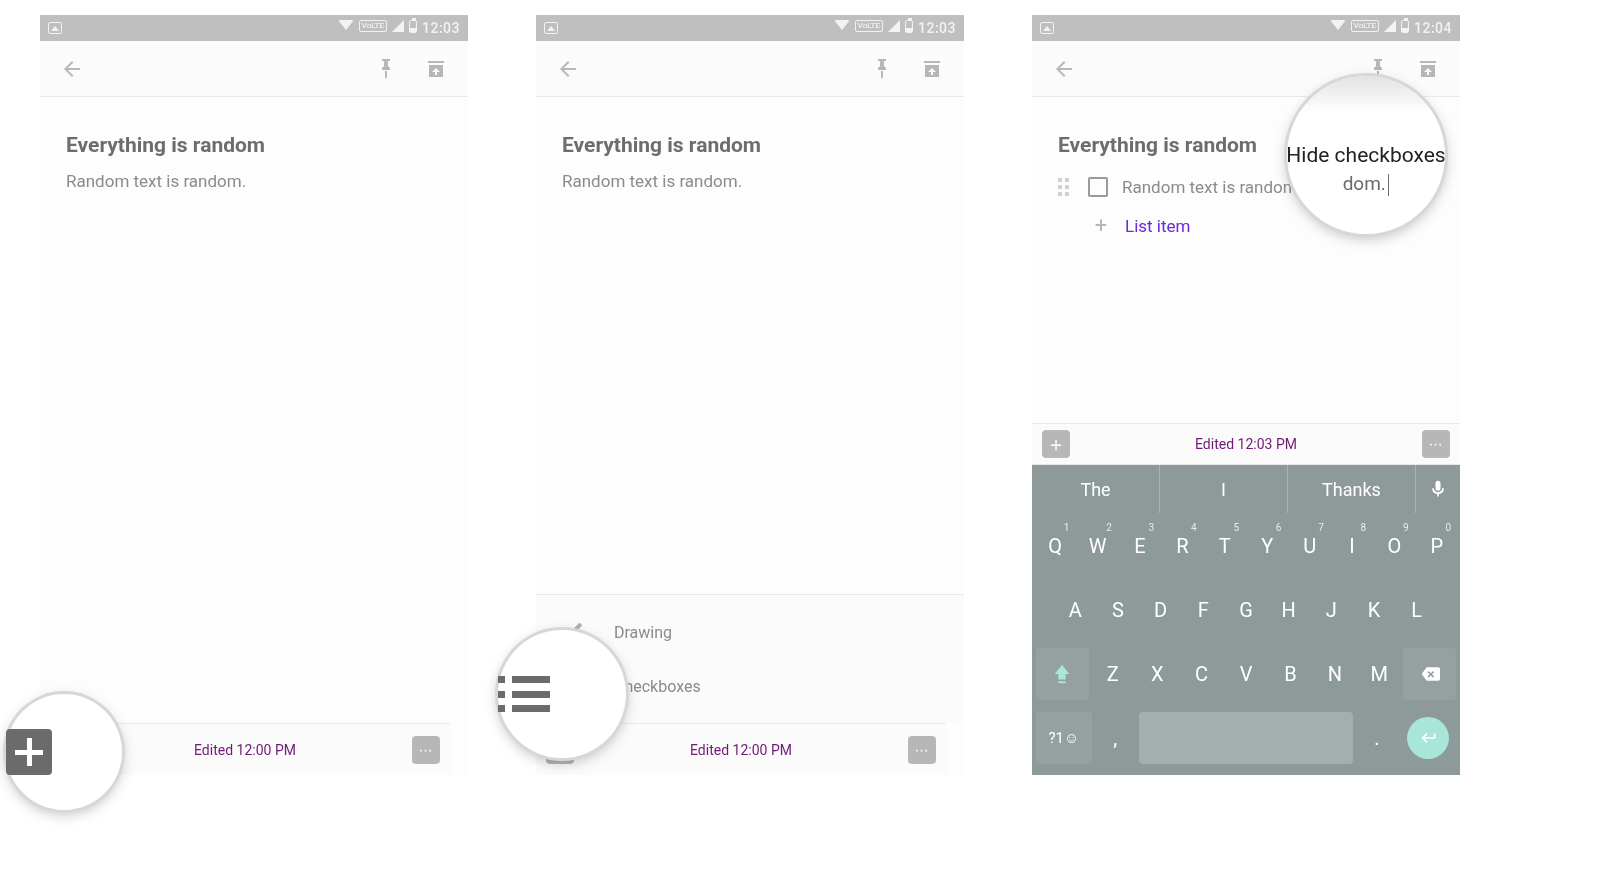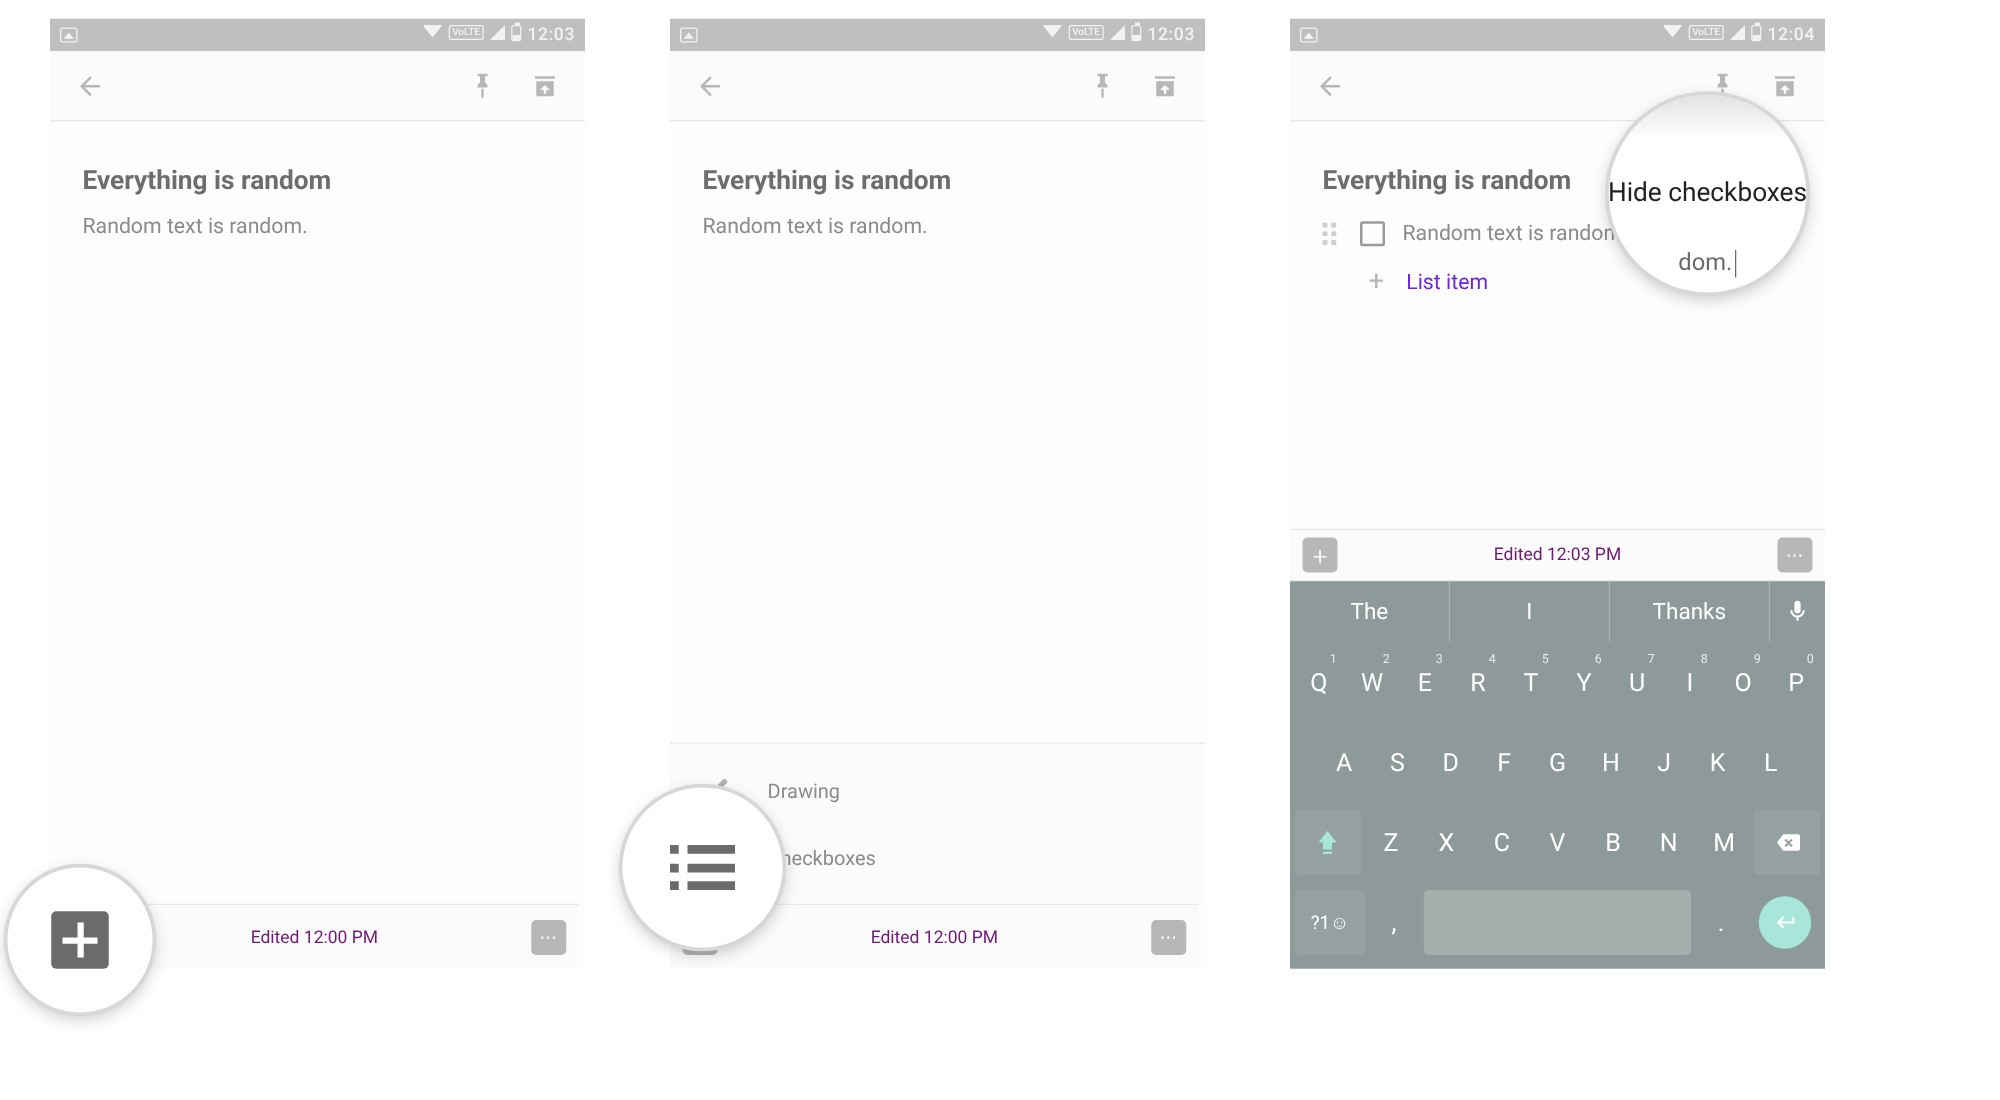--- a/index.html
+++ b/index.html
@@ -70,21 +70,21 @@
   .drag-handle{width:16px;display:grid;grid-template-columns:repeat(2,4px);grid-template-rows:repeat(3,4px);gap:3px;}
   .drag-handle span{width:4px;height:4px;background:#cfcfcf;border-radius:1px;}
   .checkbox{width:20px;height:20px;border:2px solid #9a9a9a;border-radius:2px;}
   .check-text{font-size:17px;color:#8b8b8b;}
   .add-row{display:flex;align-items:center;gap:14px;padding:10px 0 0 33px;}
   .plus-small{font-size:22px;color:#b7b7b7;width:20px;text-align:center;}
   .add-text{font-size:17px;color:#6d28d9;text-align:right;}
 
   
   .bottombar{
-    position:absolute;left:0;right:5px;bottom:0;height:52px;
+    position:absolute;left:0;right:18px;bottom:0;height:52px;
     background:#fbfbfb;border-top:1px solid #e8e8e8;
     display:flex;align-items:center;padding:0 10px;gap:10px;
   }
   .bb-add, .bb-more{
     width:28px;height:28px;background:#b7b7b7;border-radius:4px;
     display:flex;align-items:center;justify-content:center;color:#fff;font-size:20px;cursor:pointer;
   }
   .bb-more{font-size:14px;letter-spacing:1px;}
   .bb-edited{flex:1;text-align:center;font-size:14px;color:#701a75;}
 
@@ -97,39 +97,39 @@
   .sheet-item{display:flex;align-items:center;gap:28px;padding:14px 24px;cursor:pointer;}
   .sheet-item .si-icon{width:26px;height:26px;display:flex;align-items:center;justify-content:center;color:#b0b0b0;}
   .sheet-item .si-icon svg{width:24px;height:24px;fill:#b0b0b0;}
   .sheet-item .si-label{font-size:16px;color:#8b8b8b;}
 
   
   .callout{
     position:absolute;border-radius:50%;
     background:#ffffff;
     box-shadow:0 0 0 3px #d7d7d7, 0 4px 14px rgba(0,0,0,0.25);
-    display:flex;align-items:center;justify-content:center;
+    display:flex;align-items:center;
     pointer-events:none;
   }
   .callout-1{width:116px;height:116px;left:6px;top:694px;}
   .callout-1 .big-plus{width:46px;height:46px;background:#6b6b6b;border-radius:4px;display:flex;align-items:center;justify-content:center;}
   .callout-1 .big-plus::before,.callout-1 .big-plus::after{content:"";position:absolute;background:#fff;}
   .callout-1 .big-plus::before{width:28px;height:5px;}
   .callout-1 .big-plus::after{width:5px;height:28px;}
 
   .callout-2{width:128px;height:128px;left:498px;top:630px;}
   .callout-2 .list-ico{width:52px;height:36px;display:flex;flex-direction:column;justify-content:space-between;}
   .callout-2 .list-ico div{display:flex;align-items:center;gap:7px;}
   .callout-2 .list-ico .dot{width:7px;height:7px;background:#6b6b6b;}
   .callout-2 .list-ico .bar{flex:1;height:7px;background:#6b6b6b;}
 
   .callout-3{width:158px;height:158px;left:1287px;top:76px;background:#fff;}
   .callout-3 .co3-inner{width:100%;height:100%;border-radius:50%;overflow:hidden;position:relative;display:flex;align-items:center;justify-content:center;}
   .callout-3 .hide-label{font-size:21px;color:#222;white-space:nowrap;font-weight:400;}
-  .callout-3 .dom{position:absolute;bottom:12px;font-size:19px;color:#6b6b6b;}
+  .callout-3 .dom{position:absolute;bottom:38px;font-size:19px;color:#6b6b6b;}
   .callout-3 .cursor{display:inline-block;width:1.5px;height:22px;background:#6b6b6b;vertical-align:middle;margin-left:2px;}
   .callout-3 .shade{position:absolute;top:0;left:0;right:0;height:36px;background:linear-gradient(#e2e2e2,rgba(255,255,255,0));}
 
   
   .bottombar-3{
     position:absolute;left:0;right:0;height:42px;top:408px;
     background:#fbfbfb;border-top:1px solid #e8e8e8;border-bottom:1px solid #e8e8e8;
     display:flex;align-items:center;padding:0 10px;gap:10px;
   }
   .keyboard{

